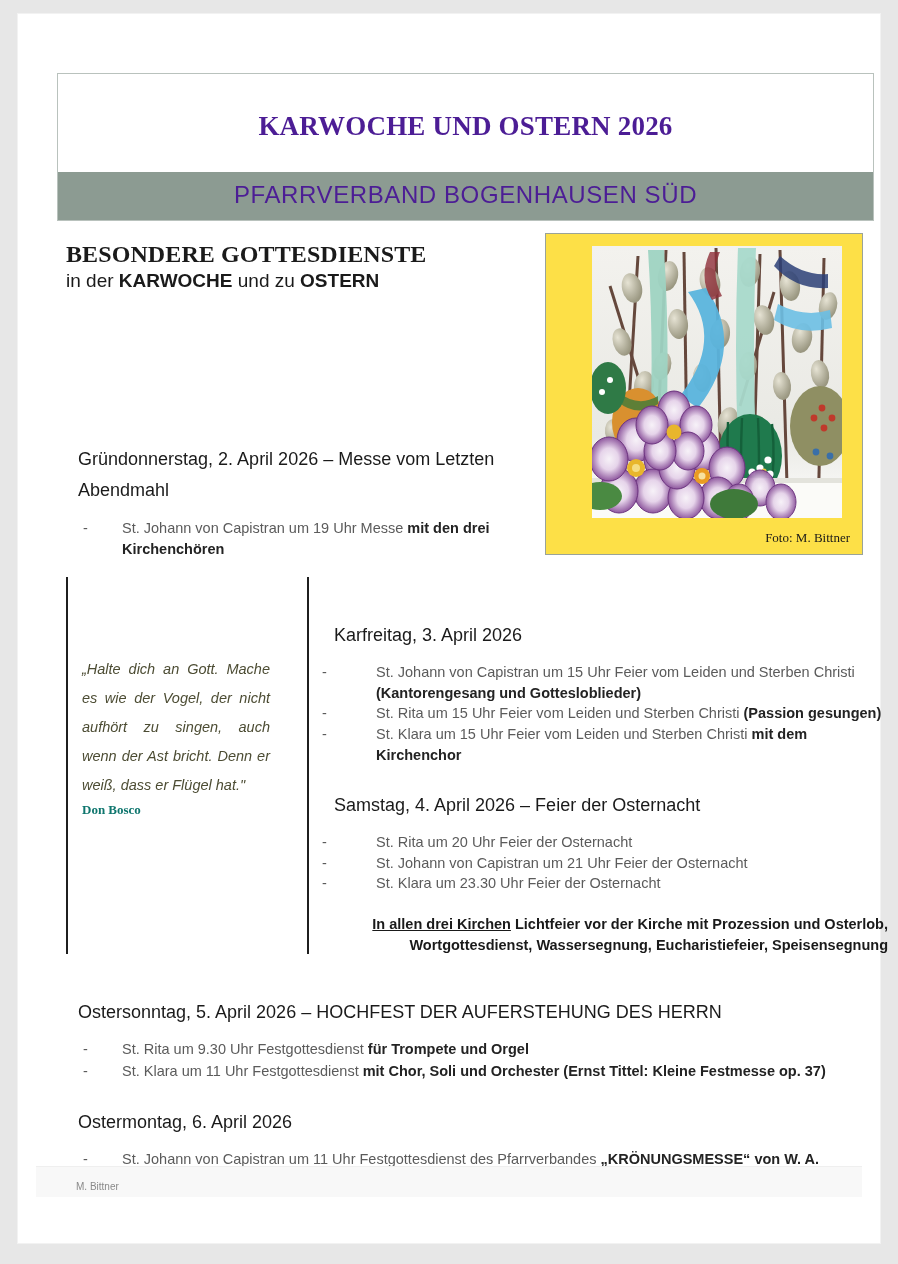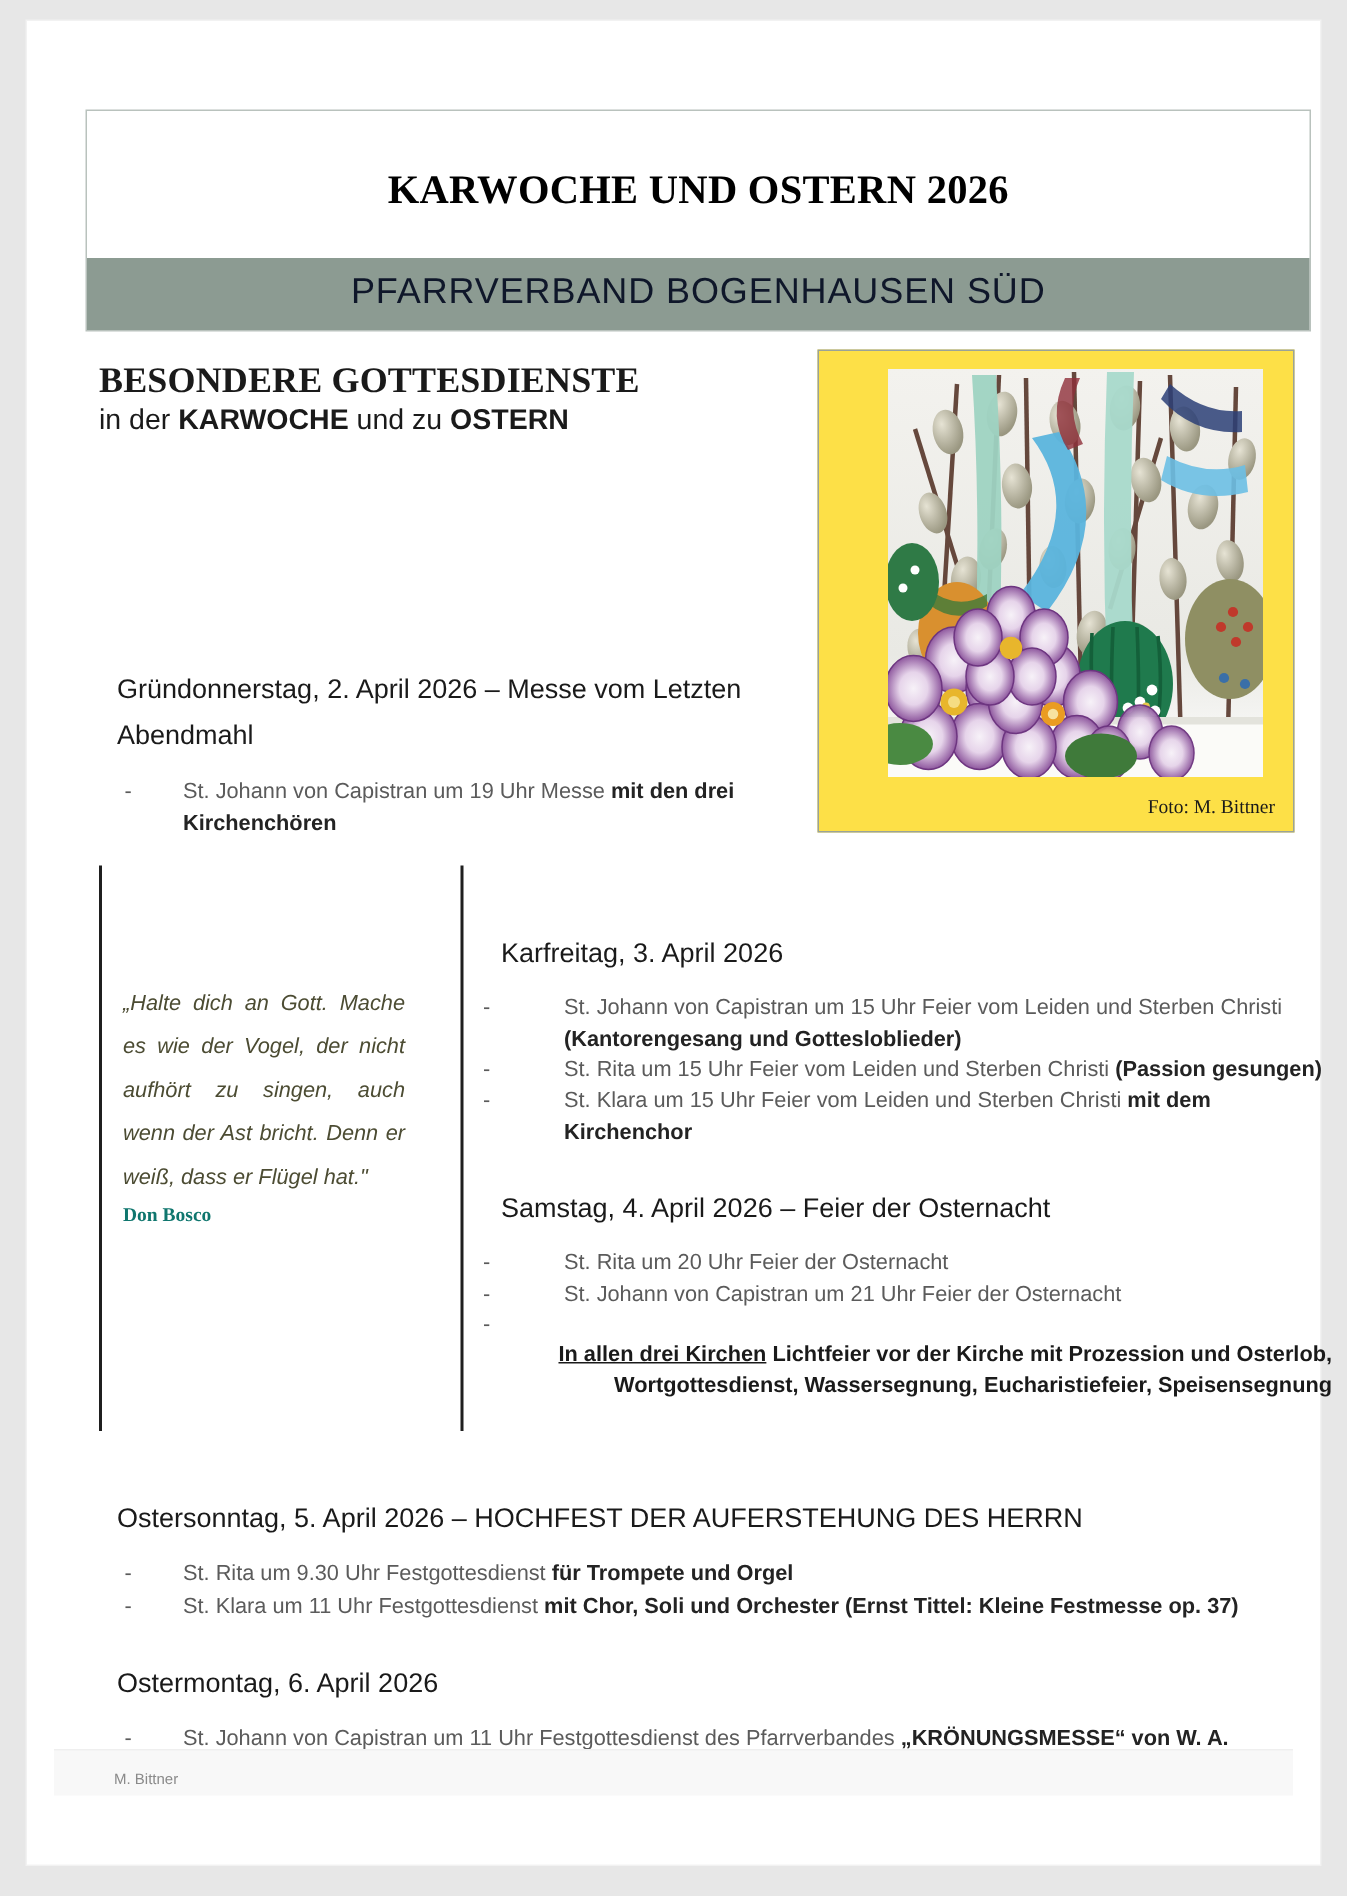--- a/index.html
+++ b/index.html
@@ -42,28 +42,28 @@
     width: 817px;
     border: 1px solid #b9c2bd;
     box-sizing: border-box;
     background: #ffffff;
   }
   .header-title {
     font-family: "Liberation Serif", serif;
     font-weight: bold;
     font-size: 27px;
     letter-spacing: 0.2px;
-    color: #000000;
+    color: #4c1d95;
     text-align: center;
     padding: 37px 0 30px 0;
     margin: 0;
   }
   .header-band {
     background: #8c9b92;
-    color: #0f172a;
+    color: #4c1d95;
     text-align: center;
     font-size: 24px;
     letter-spacing: 0.6px;
     padding: 9px 0 11px 0;
     font-weight: 300;
   }
 
   
   .intro {
     position: absolute;
@@ -468,21 +468,21 @@
     <div class="block-sa">
       <div class="day-head">Samstag, 4. April 2026 – Feier der Osternacht</div>
       <ul class="items">
         <li>
           <span class="dash">-</span><span>St. Rita um 20 Uhr Feier der Osternacht</span>
         </li>
         <li>
           <span class="dash">-</span><span>St. Johann von Capistran um 21 Uhr Feier der Osternacht</span>
         </li>
         <li>
-          <span class="dash">-</span>
+          <span class="dash">-</span><span>St. Klara um 23.30 Uhr Feier der Osternacht</span>
         </li>
       </ul>
       <p class="note-allkirchen">
         <u>In allen drei Kirchen</u><span> Lichtfeier vor der Kirche mit Prozession und Osterlob, Wortgottesdienst, Wassersegnung, Eucharistiefeier, Speisensegnung</span>
       </p>
     </div>
 
     <div class="block-oso">
       <div class="day-head">Ostersonntag, 5. April 2026 – HOCHFEST DER AUFERSTEHUNG DES HERRN</div>
       <ul class="items">

